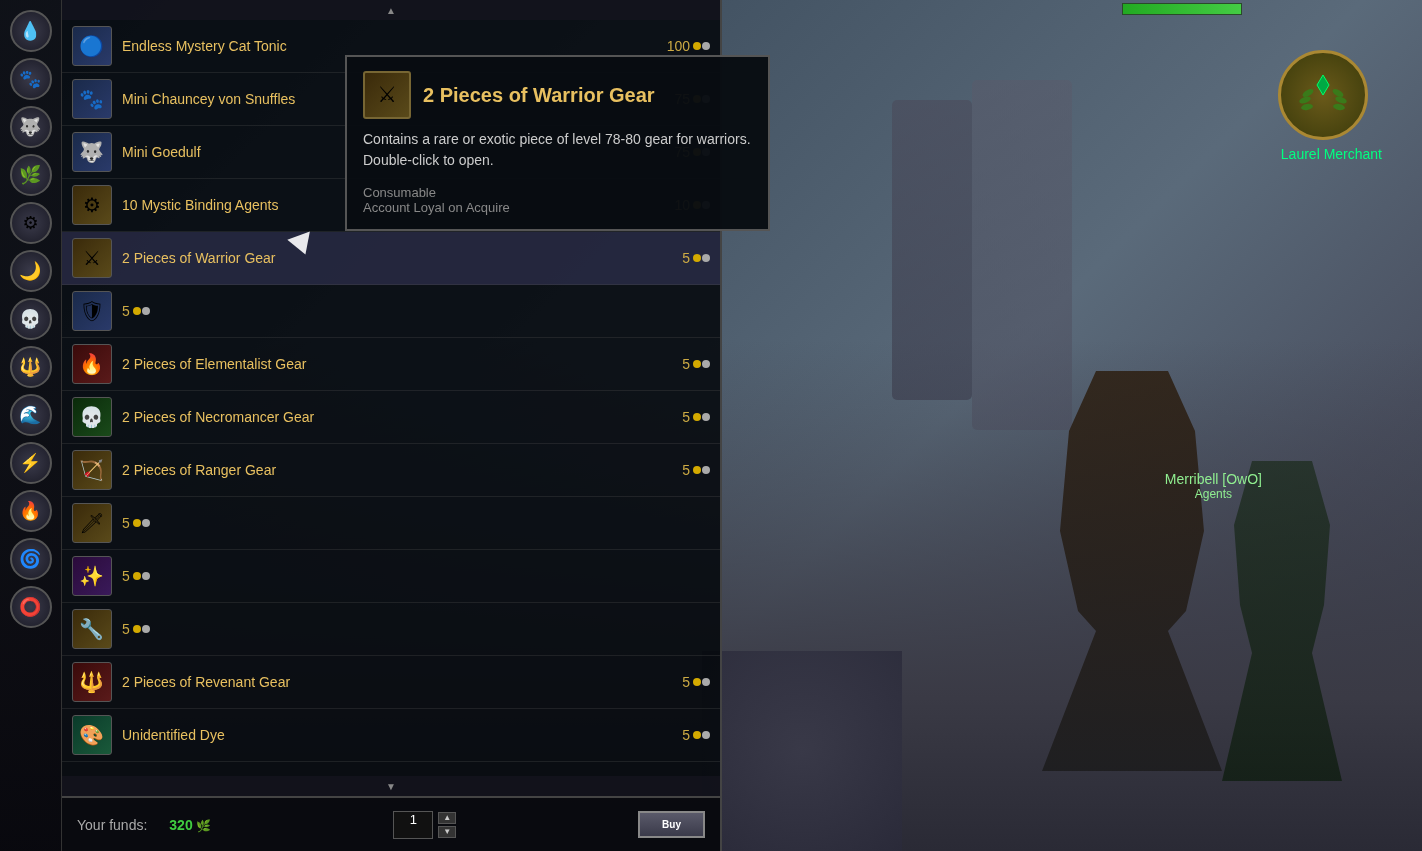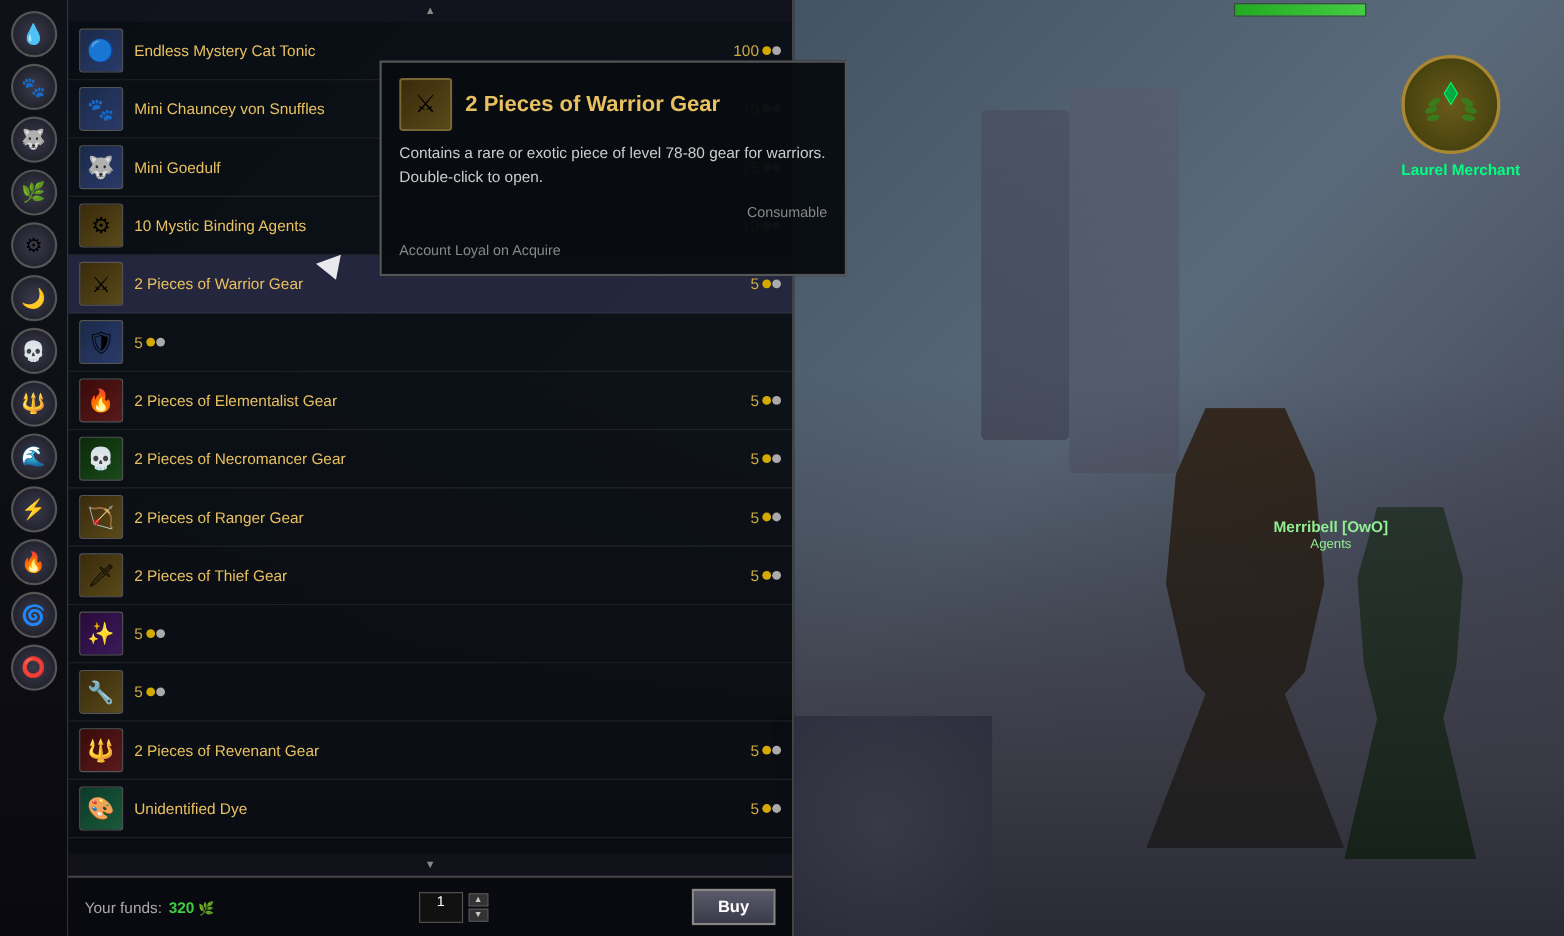--- a/index.html
+++ b/index.html
@@ -196,21 +196,21 @@
       align-items: center;
       justify-content: center;
       color: #ccc;
       font-size: 8px;
     }
 
     .buy-btn {
       background: linear-gradient(to bottom, #5a5a6a, #3a3a4a);
       border: 2px solid #888;
       color: #ffffff;
-      font-size: 15px;
+      font-size: 10px;
       padding: 6px 22px;
       cursor: pointer;
       font-weight: bold;
     }
 
     
     .tooltip-popup {
       position: absolute;
       left: 345px;
       top: 55px;
@@ -250,22 +250,21 @@
     .tooltip-description {
       font-size: 14px;
       color: #cccccc;
       line-height: 1.5;
       margin-bottom: 14px;
     }
 
     .tooltip-type {
       font-size: 13px;
       color: #888888;
-      margin-bottom: 20px;
-      text-align: right;
+      margin-bottom: 0;
     }
 
     .tooltip-bound {
       font-size: 13px;
       color: #888888;
     }
 
     
     .cursor {
       position: absolute;
@@ -312,38 +311,38 @@
       display: flex;
       align-items: center;
       justify-content: center;
       font-size: 36px;
       margin-bottom: 6px;
     }
 
     .merchant-name {
       color: #00ff80;
       font-size: 14px;
-      font-weight: bold;
+      font-weight: normal;
       text-align: center;
       padding-left: 17px;
     }
 
     
     .npc-tag {
       position: absolute;
       bottom: 350px;
       right: 160px;
       z-index: 20;
       text-align: center;
     }
 
     .npc-name {
       color: #90ee90;
       font-size: 14px;
-      font-weight: bold;
+      font-weight: normal;
     }
 
     .npc-title {
       color: #90ee90;
       font-size: 12px;
     }
 
     
     .health-bar-area {
       position: absolute;
@@ -527,21 +526,20 @@
         <div class="item-price">
           <span>5</span>
           <span style="display: inline-flex; gap: 1px;">
             <span style="width:8px;height:8px;border-radius:50%;background:#d4aa00;display:inline-block;"></span>
             <span style="width:8px;height:8px;border-radius:50%;background:#aaaaaa;display:inline-block;"></span>
           </span>
         </div>
       </div>
       <div class="item-row">
         <div class="item-icon yellow">🗡</div>
-        <span class="item-name">2 Pieces of Thief Gear</span>
         <div class="item-price">
           <span>5</span>
           <span style="display: inline-flex; gap: 1px;">
             <span style="width:8px;height:8px;border-radius:50%;background:#d4aa00;display:inline-block;"></span>
             <span style="width:8px;height:8px;border-radius:50%;background:#aaaaaa;display:inline-block;"></span>
           </span>
         </div>
       </div>
       <div class="item-row">
         <div class="item-icon purple">✨</div>
@@ -583,21 +581,21 @@
             <span style="width:8px;height:8px;border-radius:50%;background:#d4aa00;display:inline-block;"></span>
             <span style="width:8px;height:8px;border-radius:50%;background:#aaaaaa;display:inline-block;"></span>
           </span>
         </div>
       </div>
     </div>
 
   <div class="scroll-down">▼</div>
 
   <div class="bottom-bar">
-    <div style="display:flex; align-items:center; gap:6px;">
+    <div style="display:flex; align-items:center; gap:22px;">
       <span class="funds-text">Your funds:</span>
       <span class="funds-amount">
         <span>320</span>
         <span style="color:#ccaa44; font-size:12px;">🌿</span>
       </span>
     </div>
     <div class="quantity-control">
       <div class="qty-input">1</div>
       <div class="qty-buttons">
         <div class="qty-btn">▲</div>

